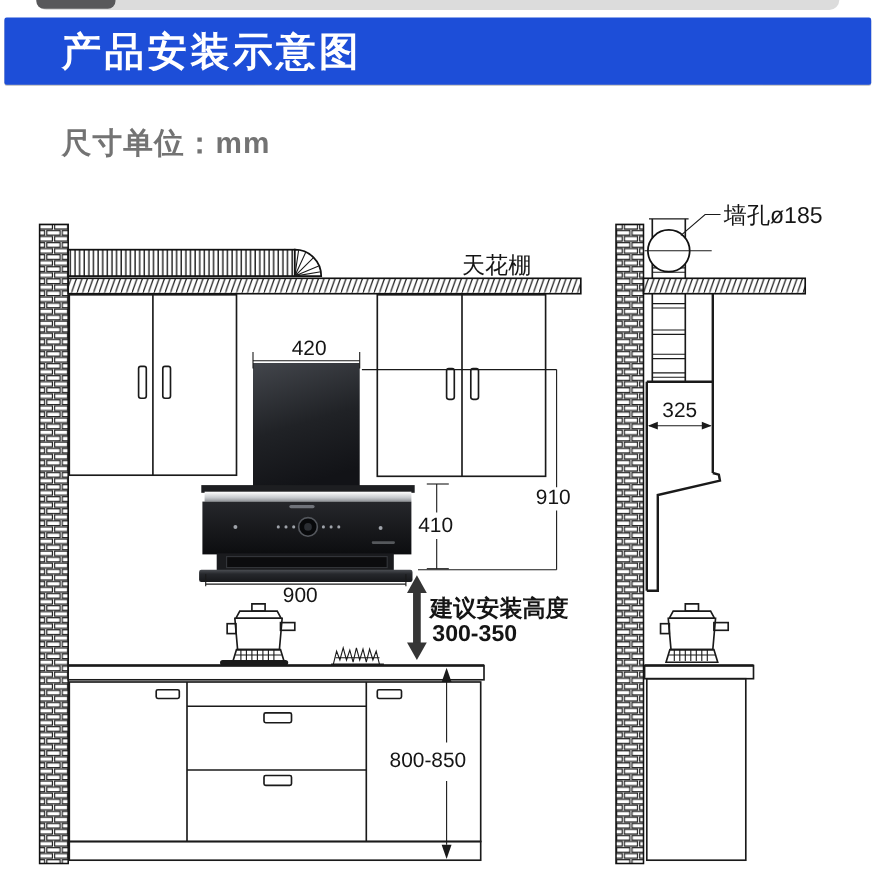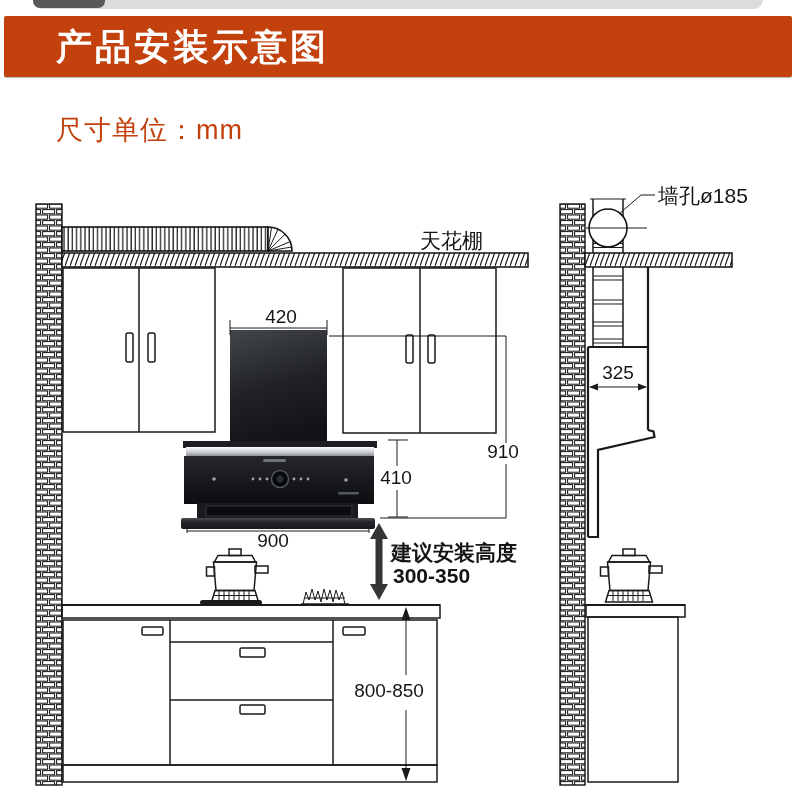--- a/index.html
+++ b/index.html
@@ -2,25 +2,25 @@
 <html><head>
 <meta charset="utf-8">
 <style>
   html,body{margin:0;padding:0;}
   body{width:800px;height:800px;position:relative;background:#ffffff;overflow:hidden;
        font-family:"Liberation Sans",sans-serif;}
   .decor-strip{position:absolute;left:33px;top:0;width:730px;height:9px;background:#dcdcdc;
        border-radius:0 0 10px 10px;}
   .decor-blob{position:absolute;left:33px;top:0;width:72px;height:8px;background:#58585a;
        border-radius:0 0 7px 7px;}
-  .banner{position:absolute;left:4px;top:16px;width:788px;height:61px;background:#c2410c;
+  .banner{position:absolute;left:4px;top:16px;width:788px;height:61px;background:#1d4ed8;
        border-radius:2px;box-shadow:0 1px 0 #bbb;}
   .banner-title{position:absolute;left:52px;top:0;height:61px;line-height:62px;color:#ffffff;
        font-size:36px;font-weight:bold;letter-spacing:3px;white-space:nowrap;}
-  .unit-note{position:absolute;left:56px;top:112px;font-size:27px;font-weight:normal;color:#c2410c;
+  .unit-note{position:absolute;left:56px;top:112px;font-size:27px;font-weight:bold;color:#737373;
        letter-spacing:1px;text-align:center;}
   svg{position:absolute;left:0;top:0;}
   svg text{font-family:"Liberation Sans",sans-serif;fill:#151515;}
   .dim{font-size:19px;}
   .cjk{font-size:21px;}
   .bold{font-weight:bold;}
   .ln{stroke:#1a1a1a;fill:none;stroke-width:1.5;}
   .ln2{stroke:#1a1a1a;fill:none;stroke-width:2.2;}
   .thin{stroke:#1a1a1a;fill:none;stroke-width:1;}
   .fillblk{fill:#1a1a1a;stroke:none;}

